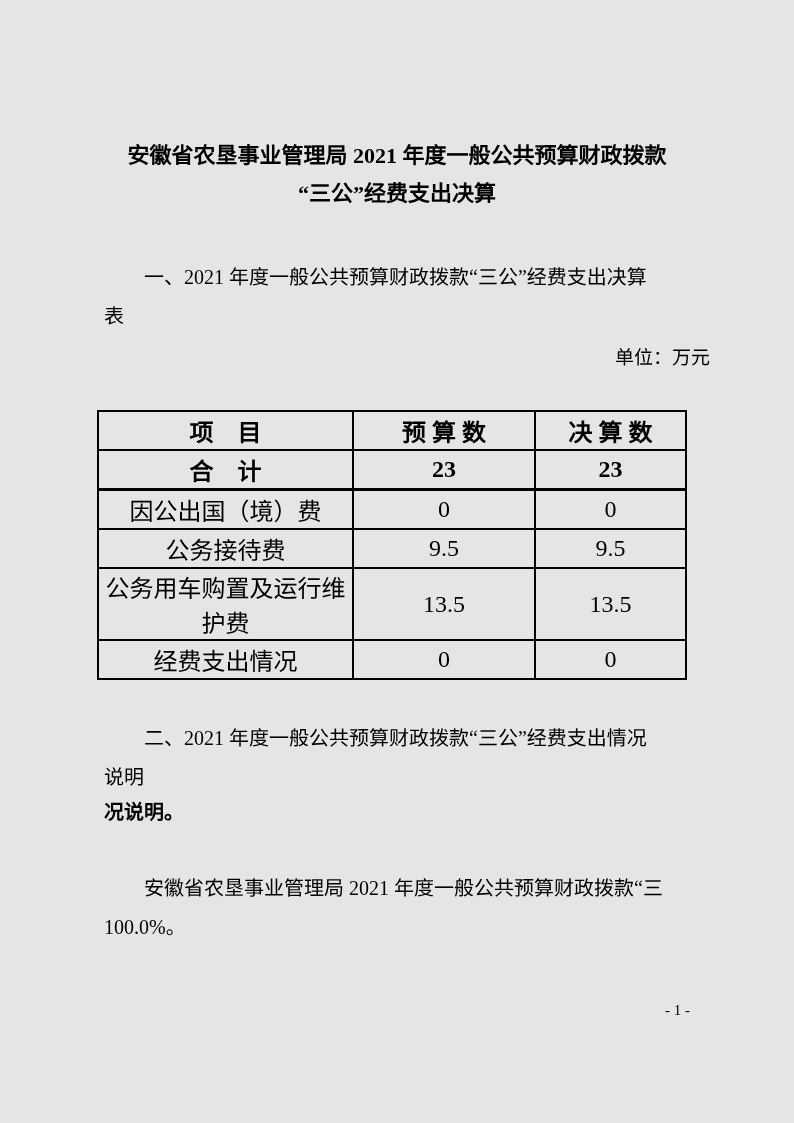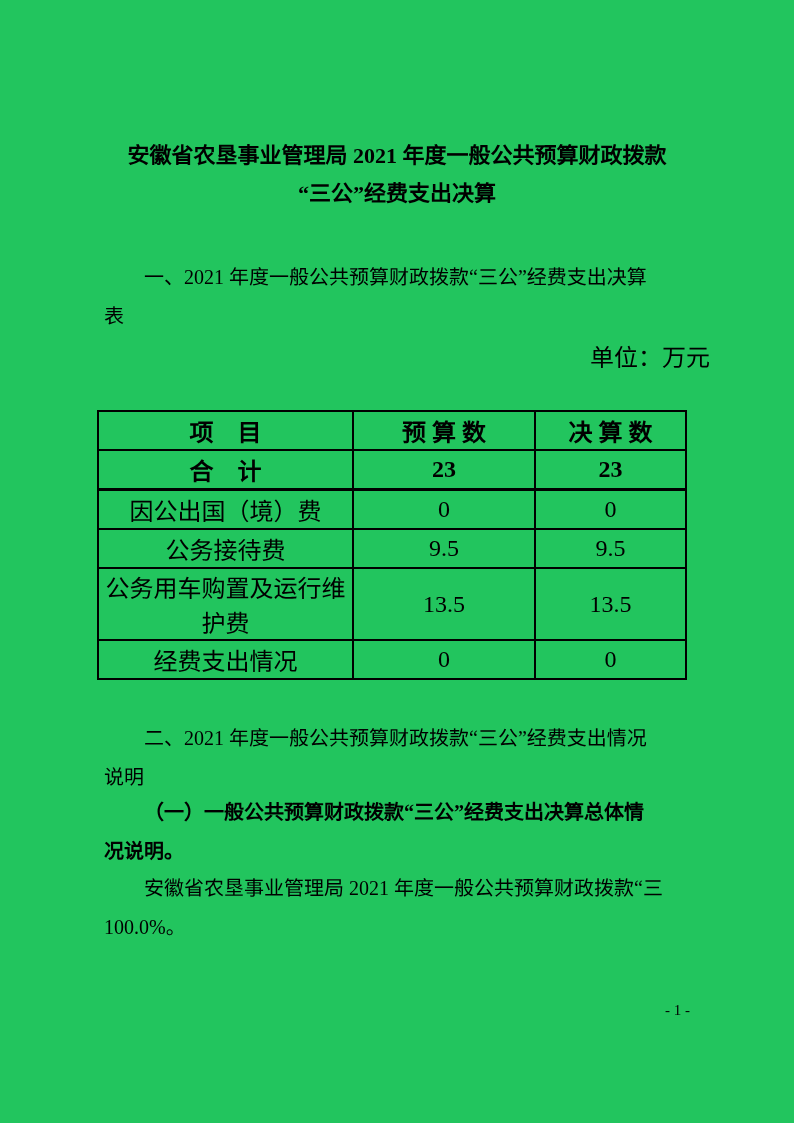--- a/index.html
+++ b/index.html
@@ -4,21 +4,21 @@
 <style>
   html, body {
     margin: 0;
     padding: 0;
     background: #ffffff;
   }
   .page {
     position: relative;
     width: 794px;
     height: 1123px;
-    background: #22c55e;
+    background: #e5e5e5;
     color: #000000;
     font-family: "Liberation Serif", "DejaVu Serif", serif;
     overflow: hidden;
   }
 
   
   .doc-title {
     position: absolute;
     top: 137px;
     left: 0;
@@ -41,21 +41,21 @@
   .text-block .indent { padding-left: 40px; }
   .bold { font-weight: bold; }
 
   .h1 { top: 258px; }
   .unit-line {
     position: absolute;
     top: 345px;
     left: 104px;
     width: 606px;
     text-align: right;
-    font-size: 24px;
+    font-size: 19px;
     line-height: 26px;
   }
 
   
   table.budget {
     position: absolute;
     top: 410px;
     left: 97px;
     width: 588px;
     border-collapse: collapse;
@@ -146,21 +146,20 @@
       </tr>
     </tbody>
   </table>
 
   <div class="text-block s2">
     <div class="line indent">二、2021 年度一般公共预算财政拨款“三公”经费支出情况</div>
     <div class="line">说明</div>
   </div>
 
   <div class="text-block sub1 bold">
-    <div class="line indent">（一）一般公共预算财政拨款“三公”经费支出决算总体情</div>
     <div class="line">况说明。</div>
   </div>
 
   <div class="text-block para">
     <div class="line indent">安徽省农垦事业管理局 2021 年度一般公共预算财政拨款“三</div>
     <div class="line">100.0%。</div>
   </div>
 
   <div class="page-footer">- 1 -</div>
 

